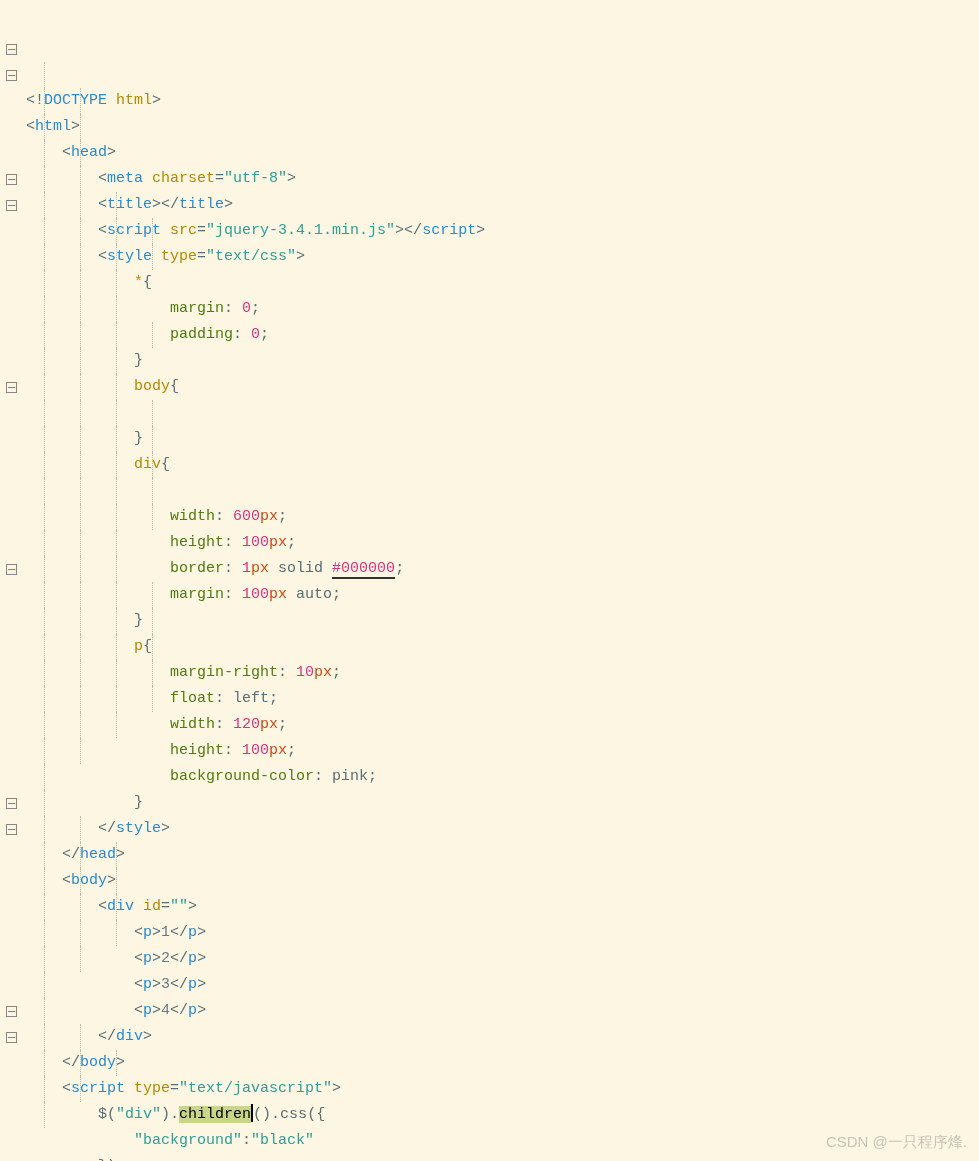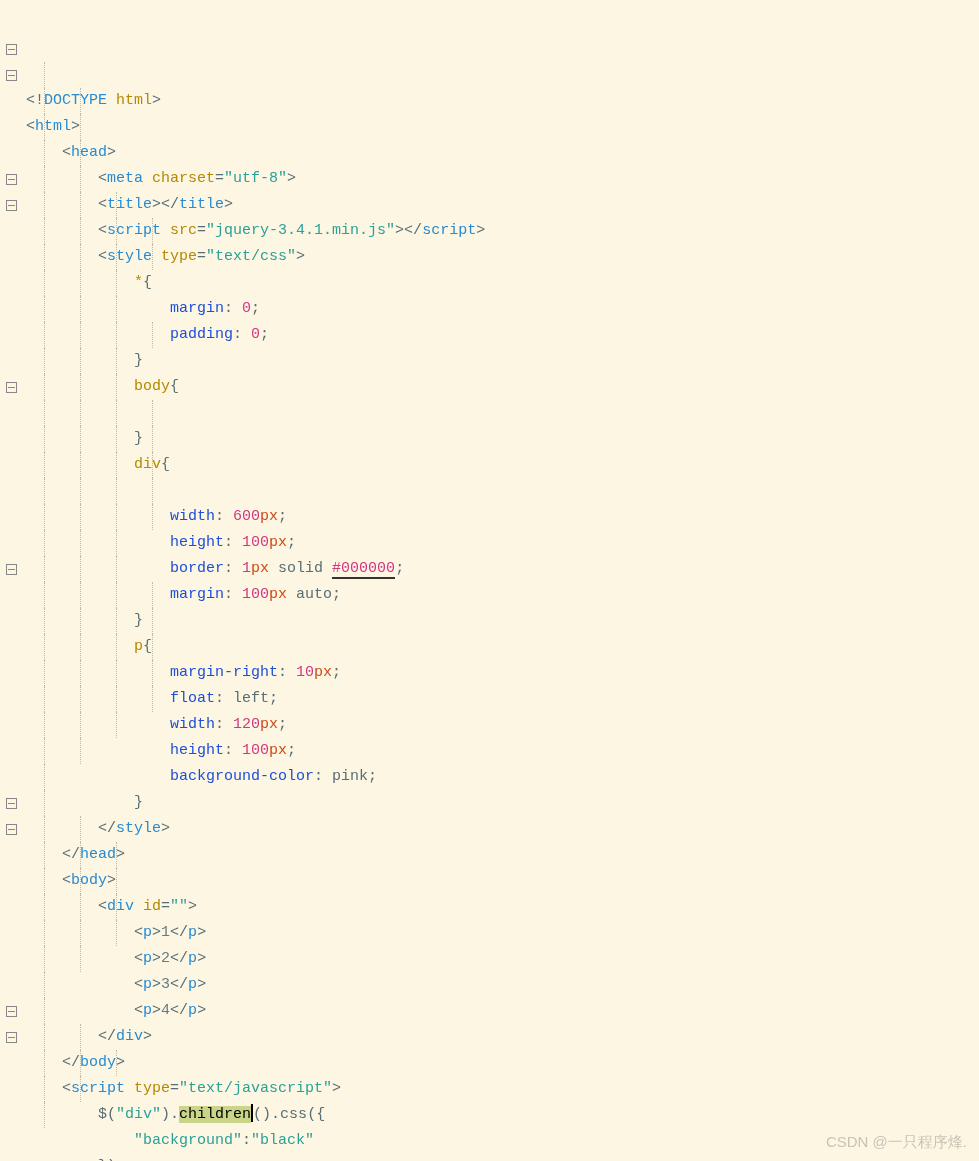--- a/index.html
+++ b/index.html
@@ -66,21 +66,21 @@
   width: 0;
   border-left: 1px dotted #c0bba8;
 }
 
 
 .punct { color: #586e75; }
 .tag   { color: #268bd2; }
 .attr  { color: #b58900; }
 .str   { color: #2aa198; }
 .sel   { color: #b58900; }
-.prop  { color: #1d4ed8; }
+.prop  { color: #4d7c0f; }
 .num   { color: #d33682; }
 .unit  { color: #cb4b16; }
 .kw    { color: #586e75; }
 .hex   { color: #d33682; text-align: right; }
 .txt   { color: #657b83; }
 .fn    { color: #586e75; }
 .hl    { background: #c9d68a; }
 .cursor {
   display: inline-block;
   width: 2px;

